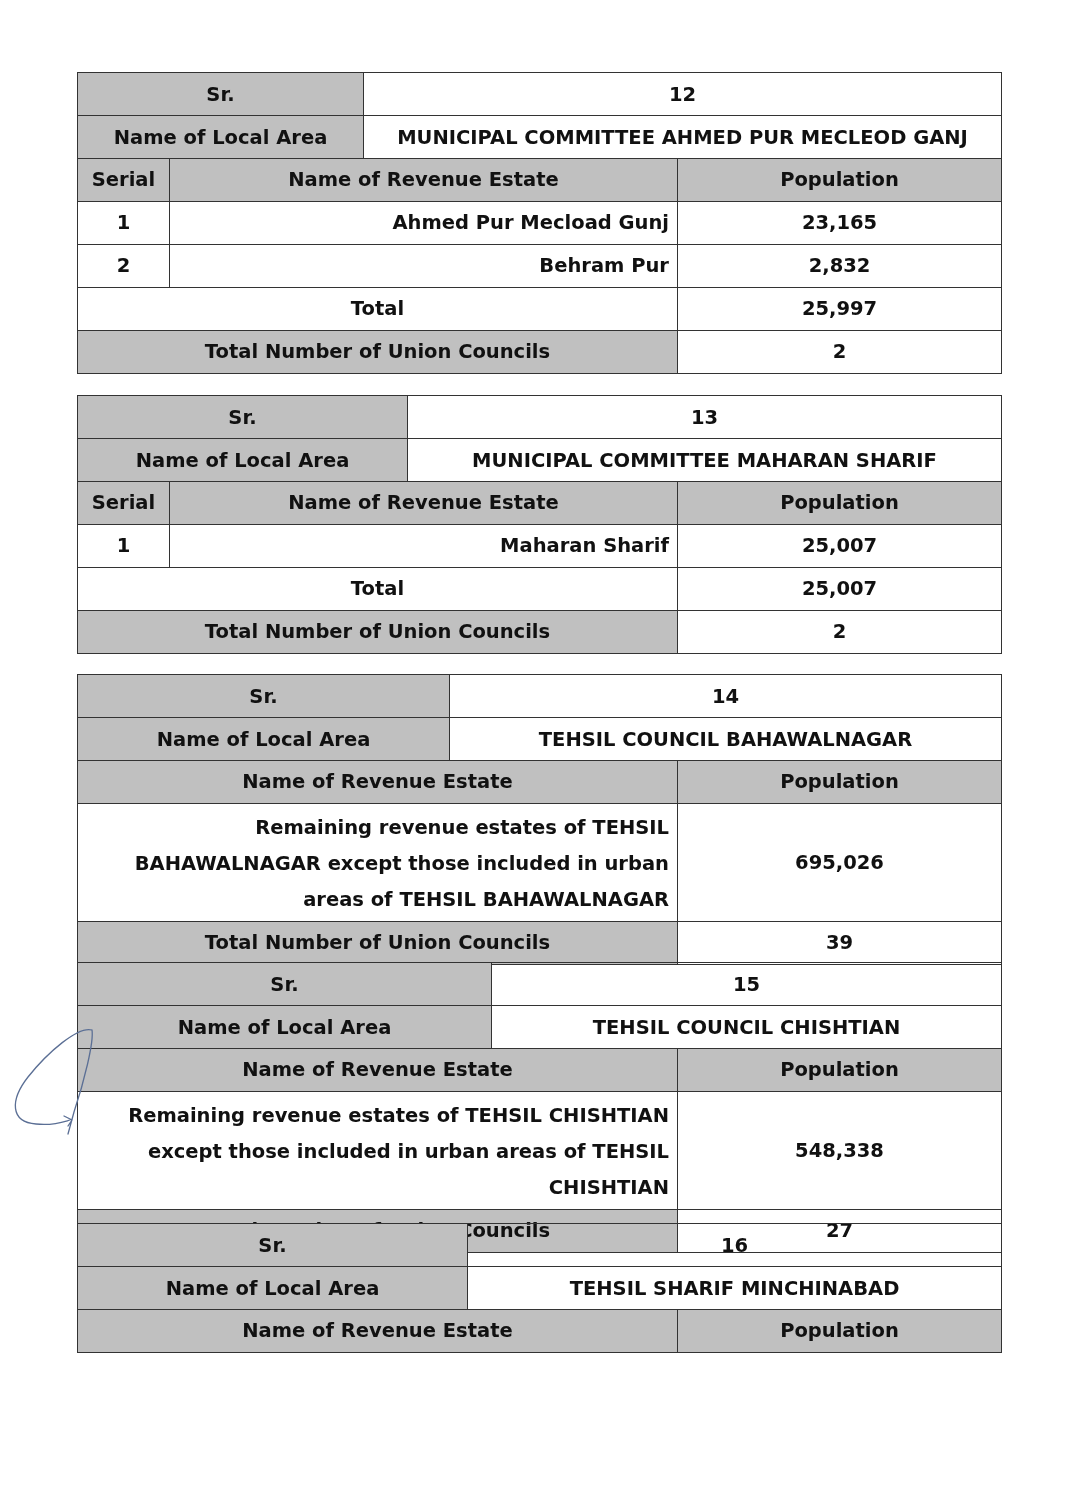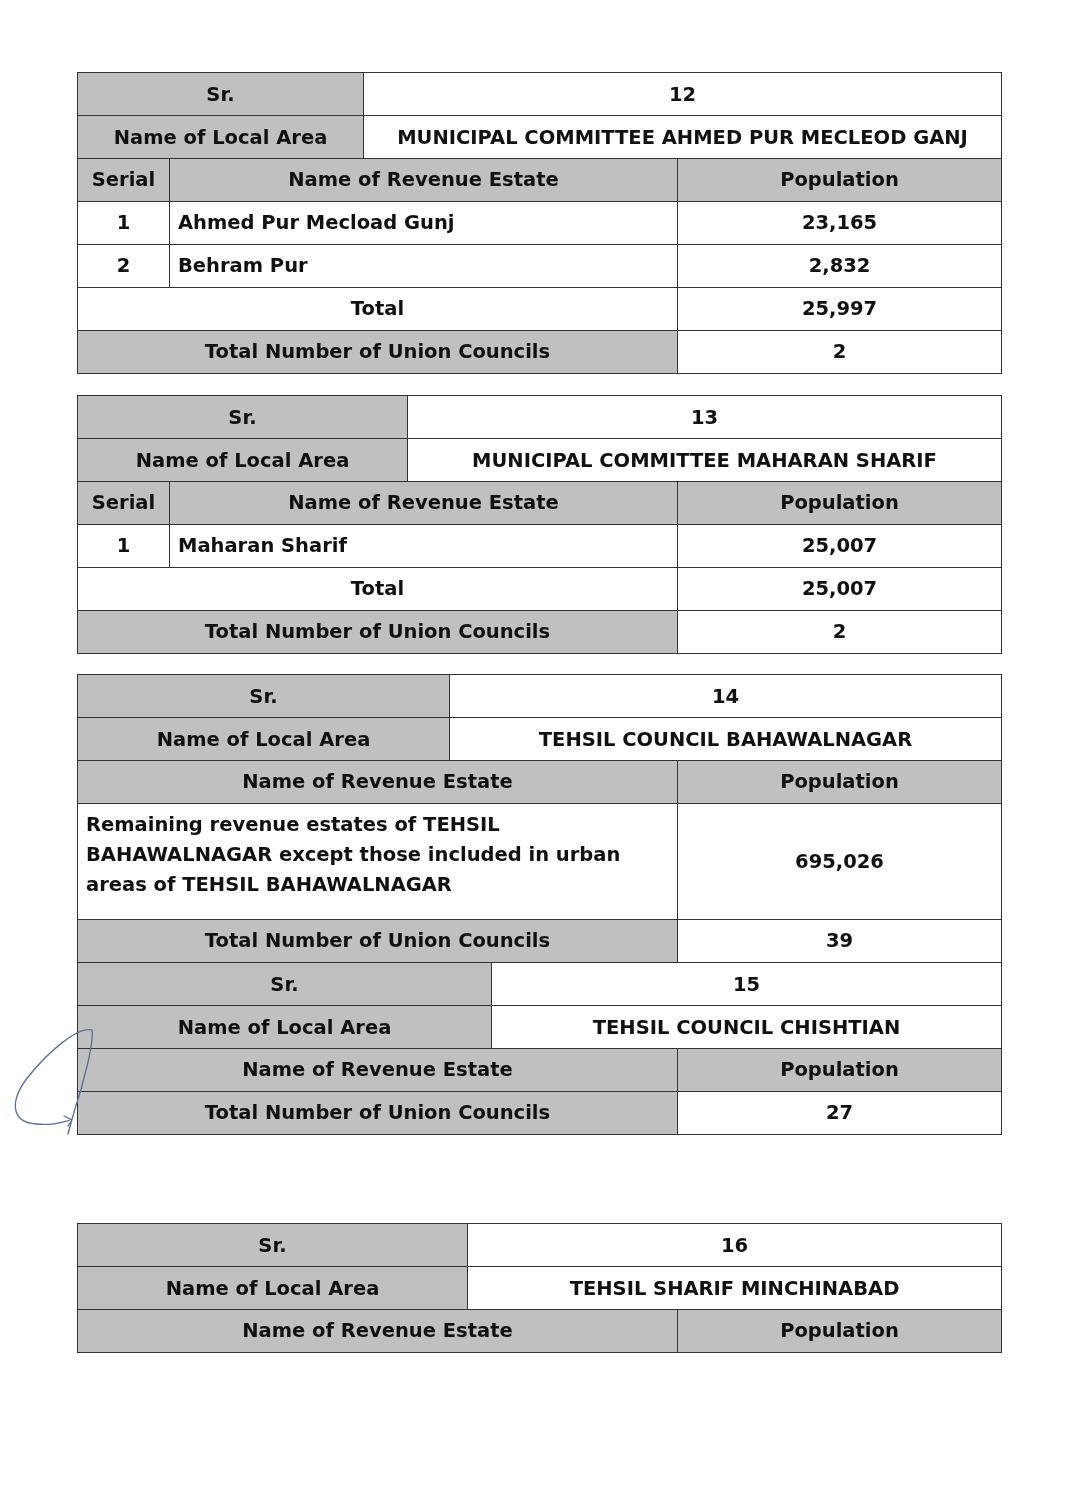--- a/index.html
+++ b/index.html
@@ -4,24 +4,24 @@
 <style>
   html, body { margin: 0; padding: 0; background: #ffffff; }
   body { width: 1080px; height: 1493px; position: relative; overflow: hidden;
          font-family: "DejaVu Sans", sans-serif; color: #111; }
   .block { position: absolute; left: 77px; width: 925px; }
   table { border-collapse: collapse; width: 925px; table-layout: fixed; }
   td { border: 1.5px solid #333; font-size: 19.5px; padding: 0 8px; height: 42px; vertical-align: middle; font-weight: bold; }
   .g { background: #c0c0c0; }
   .b { font-weight: bold; }
   .c { text-align: center; }
-  .l { text-align: left; }
+  .l { text-align: right; }
   table.head td { height: 42px; }
   table.body { margin-top: -1.5px; }
-  .desc { line-height: 30px; padding-top: 6px; padding-bottom: 19px; }
+  .desc { line-height: 36px; padding-top: 6px; padding-bottom: 3px; }
   .signature { position: absolute; left: 8px; top: 1022px; width: 100px; height: 115px; }
 </style>
 </head>
 <body>
 
 <div class="block" style="top:72px;">
   <table class="head">
     <colgroup>
         <col style="width:286px">
         <col>
@@ -177,20 +177,24 @@
     <colgroup>
         <col style="width:600px">
         <col>
       </colgroup>
     <tbody>
         <tr>
       <td class="g b c">Name of Revenue Estate</td>
       <td class="g b c">Population</td>
     </tr>
     <tr>
+      <td class="l desc"><span>Remaining revenue estates of </span><b>TEHSIL CHISHTIAN</b><span> except those included in urban areas of </span><b>TEHSIL CHISHTIAN</b></td>
+      <td class="b c">548,338</td>
+    </tr>
+    <tr>
       <td class="g b c">Total Number of Union Councils</td>
       <td class="c">27</td>
     </tr>
   </tbody>
     </table>
 </div>
 
 <div class="block" style="top:1223px;">
   <table class="head">
     <colgroup>

